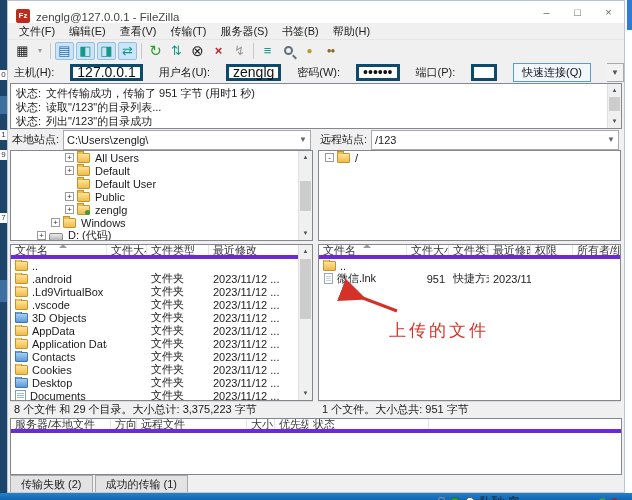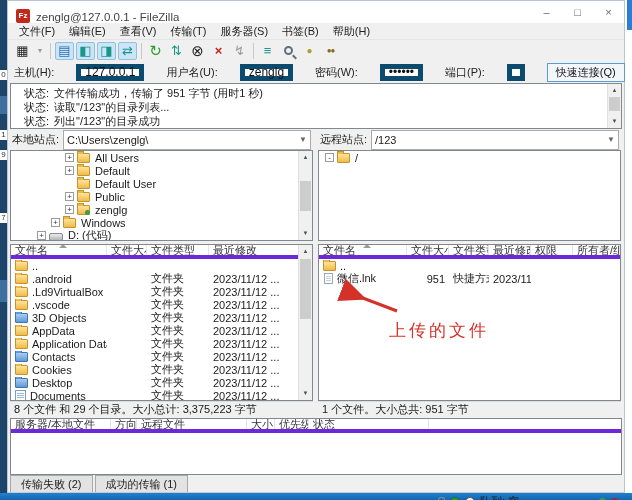--- a/index.html
+++ b/index.html
@@ -27,27 +27,27 @@
 
   .toolbar{height:21px;display:flex;align-items:center;padding-left:4px;flex:none}
   .tb{width:19px;height:18px;display:flex;align-items:center;justify-content:center;font-size:13px;margin:0 1px;border-radius:2px;flex:none}
   .tb.pressed{background:#cce4f7;border:1px solid #92c0e0}
   .tb.small{width:12px}
   .tb-sep{width:1px;height:16px;background:#c8c8c8;margin:0 3px;flex:none}
   .teal{color:#18988b}.green{color:#2d9e2d}.black{color:#222}.red{color:#c62121}.gray{color:#9a9a9a}.blue{color:#2d6fae}.brown{color:#8a6b1e}.oliv{color:#b0a12f}
   .magnifier{width:9px;height:9px;border:2px solid #5f6f7d;border-radius:50%;position:relative}
   .magnifier::after{content:"";position:absolute;width:5px;height:2px;background:#5f6f7d;transform:rotate(45deg);left:6px;top:8px}
 
-  .quickbar{height:22px;display:flex;align-items:center;padding-left:6px;gap:22px;flex:none}
+  .quickbar{height:22px;display:flex;align-items:center;padding-left:6px;gap:16px;flex:none}
   .qlabel{color:#222;flex:none}
-  .qinput{height:17px;background:#fff;border:5px solid #0c4a6e;padding:1px 4px;font-size:12px;color:#111;display:flex;align-items:center}
+  .qinput{height:17px;background:#fff;border:3px solid #0c4a6e;padding:1px 4px;font-size:14px;color:#111;display:flex;align-items:center}
   .qc-btn{height:19px;border:1px solid #5a9bd5;background:#f2f7fc;padding:0 8px;display:flex;align-items:center;color:#111;flex:none}
   .qc-drop{height:19px;width:17px;border:1px solid #a9a9a9;border-left:none;background:#f2f2f2;display:flex;align-items:center;justify-content:center;color:#555;font-size:8px;flex:none}
 
-  .logpane{height:46px;background:#fff;border:1px solid #828790;margin:0 2px;position:relative;padding:2px 18px 2px 13px;flex:none;overflow:hidden}
+  .logpane{height:46px;background:#fff;border:1px solid #828790;margin:0 2px;position:relative;padding:2px 18px 2px 5px;flex:none;overflow:hidden}
   .logline{line-height:14px;white-space:nowrap}
   .logline .lab{display:inline-block;min-width:30px}
 
   .split-row{display:flex;flex:none}
   .gap{width:5px;flex:none}
   .half-l{width:303px;flex:none}
   .half-r{width:303px;flex:none}
 
   .sitebar{height:17px;display:flex;align-items:center;margin-top:2px}
   .sitebar .slabel{flex:none;padding:0 4px;color:#222}

